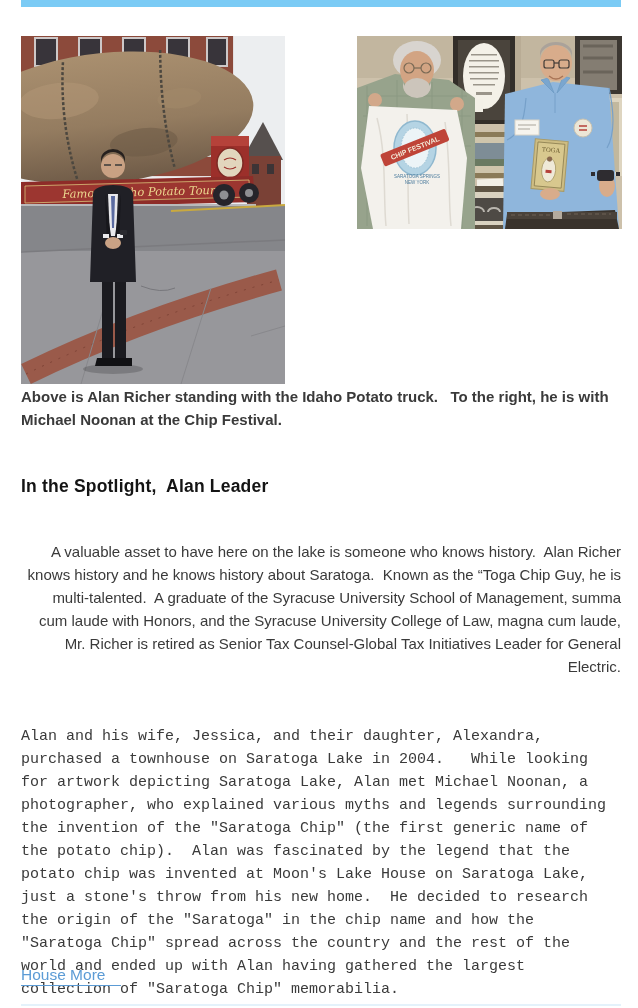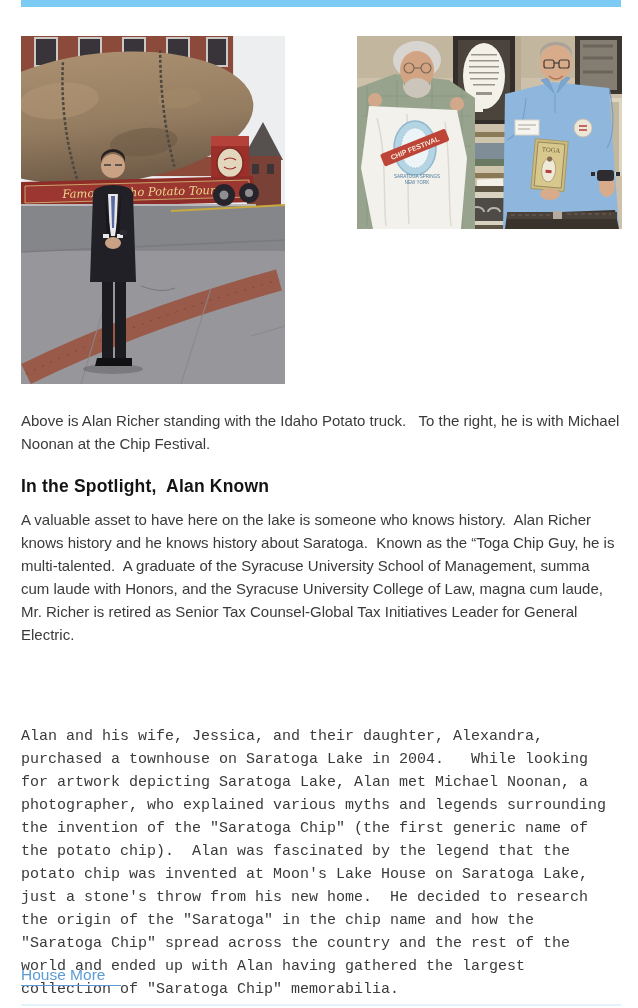--- a/index.html
+++ b/index.html
@@ -13,27 +13,27 @@
   figure{margin:0;padding:0;}
   .photo{position:absolute;overflow:hidden;}
   .photo svg{display:block;width:100%;height:100%;}
   .photo-left{left:21px;top:36px;width:264px;height:348px;}
   .photo-right{left:357px;top:36px;width:265px;height:193px;}
   .body-text{
     position:absolute;left:21px;width:600px;margin:0;
     font-size:15px;line-height:23px;color:var(--body-text,#3a3a3a);
     white-space:pre-wrap;
   }
-  .caption{top:409px;}
+  .caption{top:385px;font-weight:bold;}
   .heading{
     position:absolute;left:21px;top:474px;width:600px;margin:0;
     font-size:17.5px;line-height:24px;font-weight:bold;color:var(--heading-text,#141414);
     white-space:pre-wrap;letter-spacing:0.2px;
   }
-  .para1{top:508px;}
+  .para1{top:540px;text-align:right;}
   .para2{top:725px;font-family:Liberation Mono, monospace;}
   .readmore{
     position:absolute;left:21px;top:965px;
     font-size:15.5px;line-height:20px;color:var(--link-blue,#5b9bd5);
     text-decoration:none;border-bottom:1px solid var(--link-blue,#5b9bd5);
     padding-right:16px;white-space:pre;cursor:pointer;
   }
 </style>
 </head>
 <body>
@@ -226,21 +226,21 @@
         <path d="M150,178 L258,174 L262,193 L148,193 Z" fill="#3a332c"></path>
         <rect x="150" y="176" width="110" height="7" fill="#4a423a"></rect>
         <rect x="196" y="175" width="9" height="8" fill="#b5ab9e"></rect>
         <path d="M154,179 h40 M210,178 h44" stroke="#5c5248" stroke-width="2" stroke-dasharray="4,3"></path>
       </g>
     </svg>
   </figure>
 
   <p class="body-text caption">Above is Alan Richer standing with the Idaho Potato truck.   To the right, he is with Michael Noonan at the Chip Festival.</p>
 
-  <h2 class="heading">In the Spotlight,  Alan Known</h2>
+  <h2 class="heading">In the Spotlight,  Alan Leader</h2>
 
   <p class="body-text para1">A valuable asset to have here on the lake is someone who knows history.  Alan Richer knows history and he knows history about Saratoga.  Known as the “Toga Chip Guy, he is multi-talented.  A graduate of the Syracuse University School of Management, summa cum laude with Honors, and the Syracuse University College of Law, magna cum laude, Mr. Richer is retired as Senior Tax Counsel-Global Tax Initiatives Leader for General Electric.</p>
 
   <p class="body-text para2">Alan and his wife, Jessica, and their daughter, Alexandra, purchased a townhouse on Saratoga Lake in 2004.   While looking for artwork depicting Saratoga Lake, Alan met Michael Noonan, a photographer, who explained various myths and legends surrounding the invention of the "Saratoga Chip" (the first generic name of the potato chip).  Alan was fascinated by the legend that the potato chip was invented at Moon's Lake House on Saratoga Lake, just a stone's throw from his new home.  He decided to research the origin of the "Saratoga" in the chip name and how the "Saratoga Chip" spread across the country and the rest of the world and ended up with Alan having gathered the largest collection of "Saratoga Chip" memorabilia.</p>
 
   <a class="readmore" href="#">House More</a>
 
   <div class="bottomline"></div>
 
 </div>

